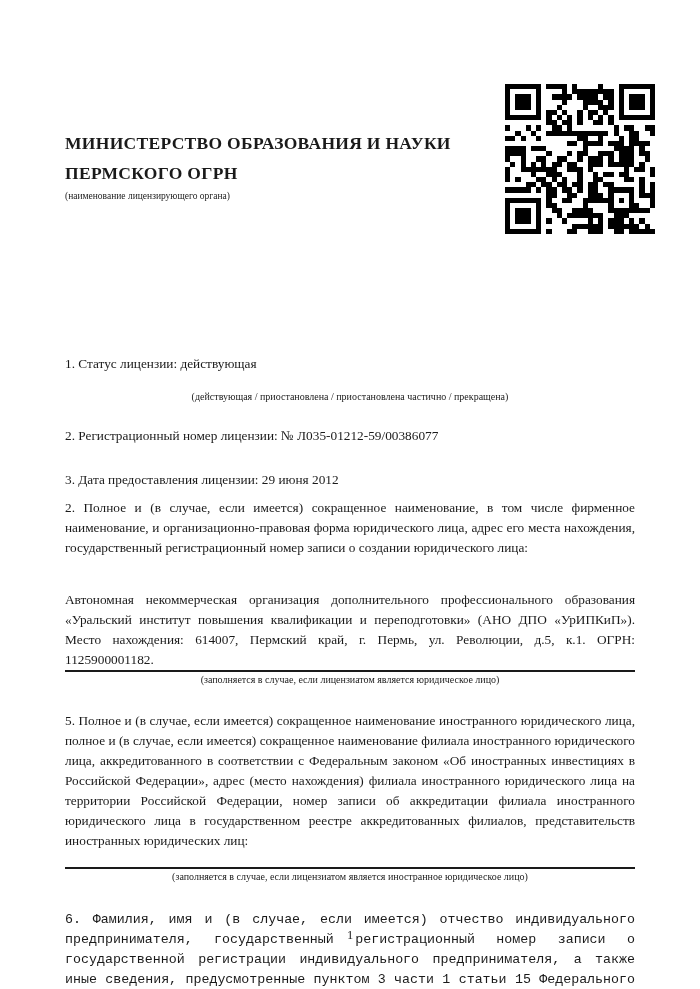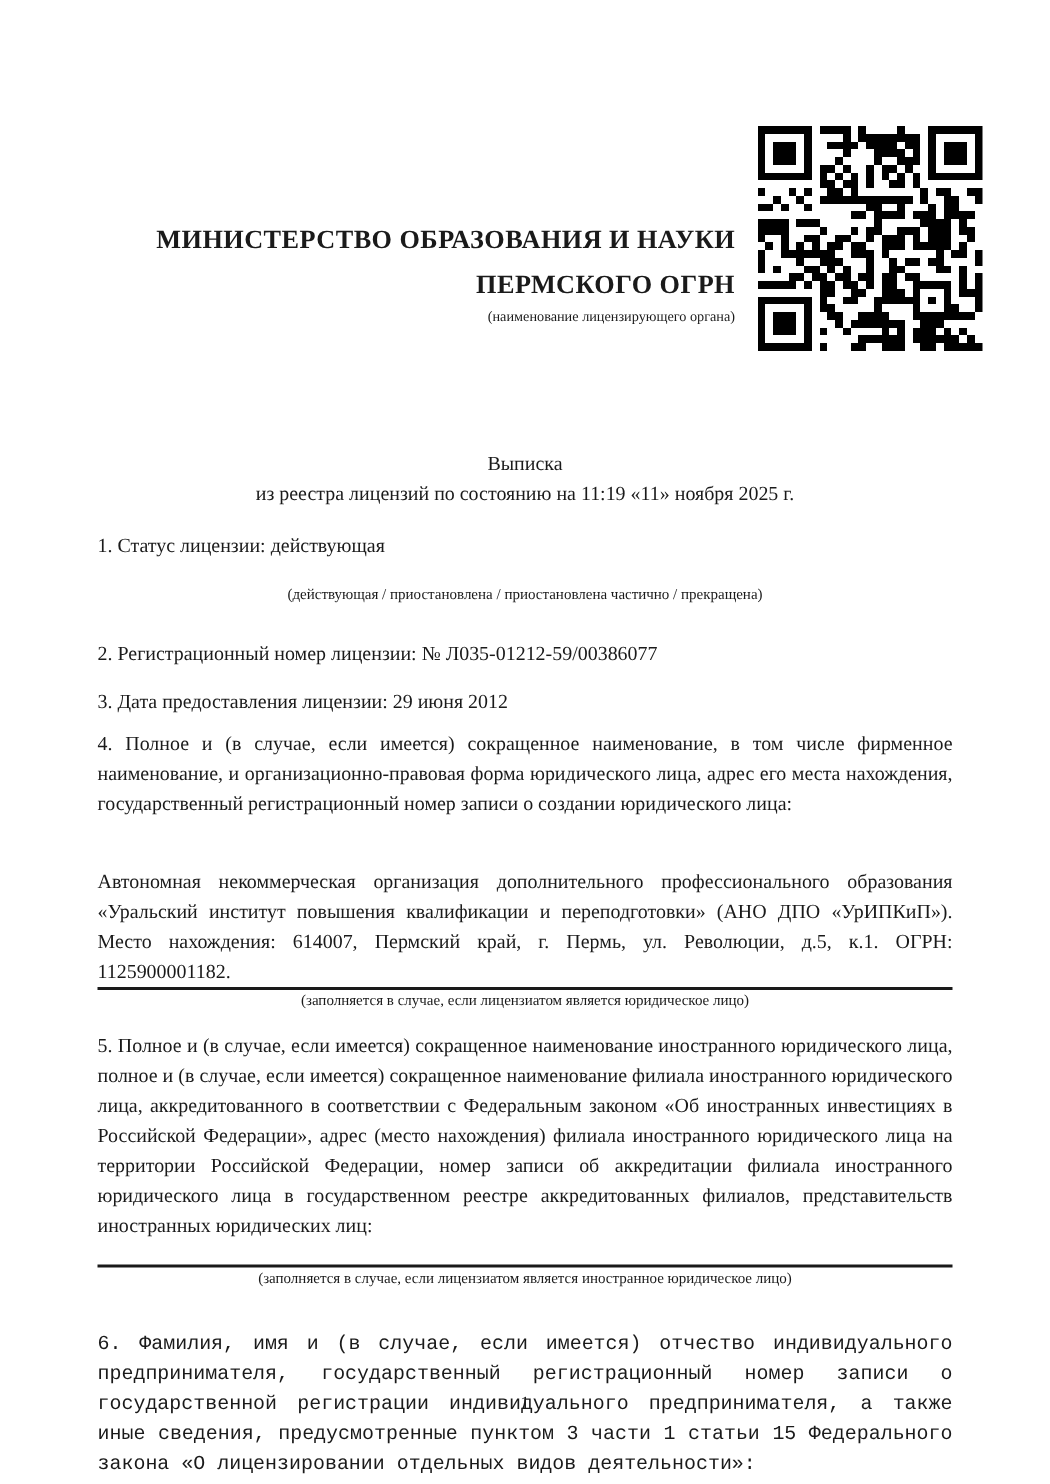--- a/index.html
+++ b/index.html
@@ -12,23 +12,23 @@
     width: 700px;
     height: 989px;
     background: #ffffff;
     font-family: "Liberation Serif", "DejaVu Serif", serif;
     color: #1a1a1a;
     overflow: hidden;
   }
   .header-block {
     position: absolute;
     left: 65px;
-    top: 144px;
+    top: 128px;
     width: 425px;
-    text-align: right;
+    text-align: left;
   }
   .ministry-line {
     font-weight: bold;
     font-size: 17.5px;
     line-height: 30px;
     letter-spacing: 0.3px;
     white-space: nowrap;
   }
   .header-caption {
     font-size: 9.5px;
@@ -70,21 +70,21 @@
     text-align: center;
   }
   .rule {
     height: 0;
     border-top: 2px solid #1a1a1a;
   }
   .mt2  { margin-top: 16px; }
   .mt1  { margin-top: 1px; }
   .mt8  { margin-top: 8px; }
   .mt10 { margin-top: 26px; font-family: Liberation Mono, monospace; }
-  .mt12 { margin-top: 12px; }
+  .mt12 { margin-top: 24px; }
   .mt14 { margin-top: 22px; }
   .mt16 { margin-top: 16px; }
   .page-number {
     position: absolute;
     left: 0;
     top: 926px;
     width: 700px;
     text-align: center;
     font-size: 12.5px;
     line-height: 18px;
@@ -537,34 +537,30 @@
           <rect x="22" y="28" width="1" height="1"></rect>
           <rect x="24" y="28" width="1" height="1"></rect>
           <rect x="25" y="28" width="1" height="1"></rect>
           <rect x="26" y="28" width="1" height="1"></rect>
           <rect x="27" y="28" width="1" height="1"></rect>
           <rect x="28" y="28" width="1" height="1"></rect>
         </g>
       </svg>
     </div>
 
-  <div class="title-block">
-    <div>Выписка</div>
-    <div>из реестра лицензий по состоянию на 11:19 «11» ноября 2025 г.</div>
-  </div>
 
   <div class="main">
     <p class="body-text">1. Статус лицензии: действующая</p>
     <div class="caption mt2">(действующая / приостановлена / приостановлена частично / прекращена)</div>
 
     <p class="body-text mt14">2. Регистрационный номер лицензии: № Л035-01212-59/00386077</p>
 
     <p class="body-text mt12">3. Дата предоставления лицензии: 29 июня 2012</p>
 
-    <p class="body-text just mt8">4. Полное и (в случае, если имеется) сокращенное наименование, в том числе фирменное наименование, и организационно-правовая форма юридического лица, адрес его места нахождения, государственный регистрационный номер записи о создании юридического лица:</p>
+    <p class="body-text just mt8">2. Полное и (в случае, если имеется) сокращенное наименование, в том числе фирменное наименование, и организационно-правовая форма юридического лица, адрес его места нахождения, государственный регистрационный номер записи о создании юридического лица:</p>
     <p class="body-text just">Автономная некоммерческая организация дополнительного профессионального образования «Уральский институт повышения квалификации и переподготовки» (АНО ДПО «УрИПКиП»). Место нахождения: 614007, Пермский край, г. Пермь, ул. Революции, д.5, к.1. ОГРН: 1125900001182.</p>
     <div class="rule"></div>
     <div class="caption mt1">(заполняется в случае, если лицензиатом является юридическое лицо)</div>
 
     <p class="body-text just mt12">5. Полное и (в случае, если имеется) сокращенное наименование иностранного юридического лица, полное и (в случае, если имеется) сокращенное наименование филиала иностранного юридического лица, аккредитованного в соответствии с Федеральным законом «Об иностранных инвестициях в Российской Федерации», адрес (место нахождения) филиала иностранного юридического лица на территории Российской Федерации, номер записи об аккредитации филиала иностранного юридического лица в государственном реестре аккредитованных филиалов, представительств иностранных юридических лиц:</p>
     <div class="rule mt2"></div>
     <div class="caption mt1">(заполняется в случае, если лицензиатом является иностранное юридическое лицо)</div>
 
     <p class="body-text just mt10">6. Фамилия, имя и (в случае, если имеется) отчество индивидуального предпринимателя, государственный регистрационный номер записи о государственной регистрации индивидуального предпринимателя, а также иные сведения, предусмотренные пунктом 3 части 1 статьи 15 Федерального закона «О лицензировании отдельных видов деятельности»:</p>
     <div class="rule mt12"></div>

